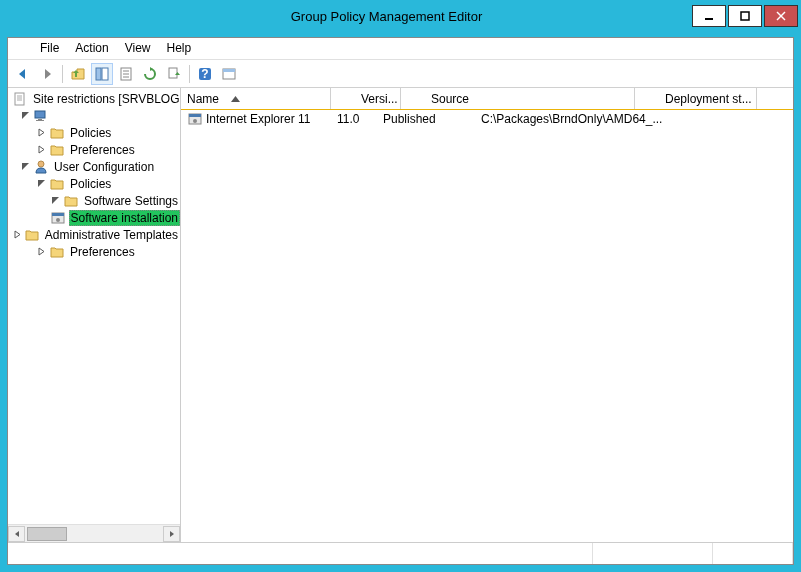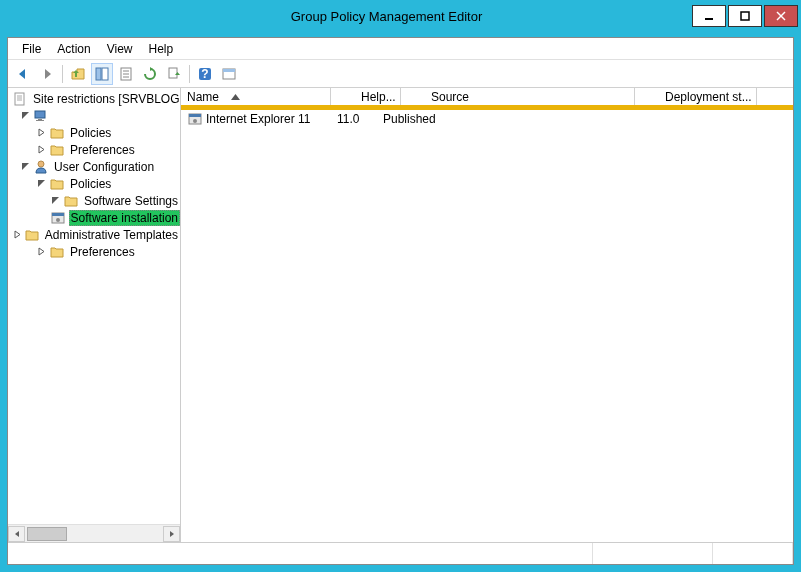--- a/index.html
+++ b/index.html
@@ -4,41 +4,41 @@
 <style>
 * { box-sizing: border-box; margin: 0; padding: 0; font-family: "Segoe UI", Tahoma, sans-serif; font-size: 12px; }
 body { background: #29b8da; width: 801px; height: 572px; overflow: hidden; }
 .window { width: 801px; height: 572px; border: 1px solid #29b8da; display: flex; flex-direction: column; }
 .titlebar { height: 30px; background: #29b8da; display: flex; align-items: center; justify-content: space-between; color: #000; }
 .titlebar .title { flex: 1; text-align: center; font-size: 13px; }
 .titlebar .controls { display: flex; }
 .titlebar .ctrl { width: 34px; height: 22px; display: flex; align-items: center; justify-content: center; border: 1px solid #333; background: #fff; margin-right: 2px; }
 .titlebar .ctrl.close { background: #c75050; color: #fff; }
 .titlebar .ctrl svg { width: 10px; height: 10px; }
-.menubar { height: 22px; background: #fff; display: flex; align-items: center; padding: 0 6px; border-bottom: 1px solid #e0e0e0; }
+.menubar { height: 22px; background: #fff; display: flex; align-items: flex-start; padding: 0 24px; border-bottom: 1px solid #e0e0e0; }
 .menubar .mi { padding: 3px 8px; cursor: default; }
 .toolbar { height: 28px; background: #fff; display: flex; align-items: center; padding: 0 4px; border-bottom: 1px solid #d0d0d0; gap: 2px; }
 .toolbar .tbtn { width: 22px; height: 22px; display: flex; align-items: center; justify-content: center; border: 1px solid transparent; }
 .toolbar .sep { width: 1px; height: 18px; background: #ccc; margin: 0 2px; }
 .content { flex: 1; background: #fff; margin: 6px; border: 1px solid #888; display: flex; flex-direction: column; }
 .panes { flex: 1; display: flex; overflow: hidden; }
 .tree { width: 222px; border-right: 1px solid #ccc; display: flex; flex-direction: column; overflow: hidden; }
 .tree-body { flex: 1; overflow: hidden; padding-top: 2px; }
 .tree-row { display: flex; align-items: center; height: 17px; white-space: nowrap; padding-left: 4px; }
 .tree-row .expander { width: 11px; height: 11px; display: flex; align-items: center; justify-content: center; margin-right: 2px; cursor: default; }
 .tree-row .spacer { display: inline-block; }
 .tree-row .ticon { width: 16px; height: 16px; display: flex; align-items: center; justify-content: center; margin-right: 3px; }
 .tree-row .lbl { padding: 0 2px; white-space: nowrap; }
 .tree-row.selected .lbl { background: #22c55e; border: 1px dotted #888; padding: 0 1px; }
 .tree-scroll { height: 18px; border-top: 1px solid #e0e0e0; display: flex; align-items: center; background: #f0f0f0; }
 .tree-scroll .arrow { width: 17px; height: 16px; display: flex; align-items: center; justify-content: center; background: #f0f0f0; border: 1px solid #ccc; }
 .tree-scroll .thumb { width: 40px; height: 14px; background: #cdcdcd; border: 1px solid #aaa; margin-left: 2px; }
 .tree-scroll .track { flex: 1; }
 .list { flex: 1; display: flex; flex-direction: column; }
-.list-header { height: 22px; display: flex; border-bottom: 5px solid #eab308; gap: 24px; }
+.list-header { height: 22px; display: flex; border-bottom: 1px solid #eab308; gap: 24px; }
 .list-header .col { border-right: 1px solid #d0d0d0; padding: 3px 6px; display: flex; align-items: center; background: #fff; overflow: hidden; white-space: nowrap; text-overflow: ellipsis; }
 .list-header .col .sort { margin-left: 12px; }
 .list-body { flex: 1; }
 .list-row { display: flex; height: 18px; align-items: center; }
 .list-row .cell { padding: 0 6px; overflow: hidden; white-space: nowrap; text-overflow: ellipsis; }
 .list-row .cell.first { display: flex; align-items: center; }
 .list-row .licon { width: 16px; height: 16px; margin-right: 3px; display: flex; align-items: center; justify-content: center; }
 .statusbar { height: 22px; border-top: 1px solid #ccc; display: flex; background: #fff; }
 .statusbar .scell { border-right: 1px solid #e0e0e0; flex: 0 0 auto; }
 .statusbar .scell.main { flex: 1; }
@@ -312,21 +312,21 @@
         <div class="list-header">
           <div class="col" style="width:150px">
             <span>Name</span>
             <span class="sort">
                 <svg width="9" height="6" viewBox="0 0 9 6">
                   <path d="M4.5 0 L9 6 L0 6 Z" fill="#555"></path>
                 </svg>
               </span>
           </div>
           <div class="col" style="width:46px">
-              <span>Help...</span>
+              <span>Versi...</span>
             </div>
           <div class="col" style="width:210px">
               <span>Source</span>
             </div>
           <div class="col" style="width:98px">
               <span>Deployment st...</span>
             </div>
           <div class="col" style="flex:1;border-right:none"></div>
         </div>
         <div class="list-body">
@@ -336,20 +336,21 @@
                   <svg width="16" height="16" viewBox="0 0 16 16">
                     <rect x="2" y="3" width="12" height="10" fill="#e8e8e8" stroke="#888"></rect>
                     <rect x="2" y="3" width="12" height="3" fill="#4a7bb0"></rect>
                     <circle cx="8" cy="10" r="2" fill="#888"></circle>
                   </svg>
                 </span>
               <span>Internet Explorer 11</span>
             </div>
             <div class="cell" style="width:46px">11.0</div>
             <div class="cell" style="width:98px">Published</div>
+            <div class="cell" style="width:220px">C:\Packages\BrndOnly\AMD64_...</div>
           </div>
         </div>
       </div>
     </div>
 
     <div class="statusbar">
       <div class="scell main"></div>
       <div class="scell s2"></div>
       <div class="scell s3"></div>
     </div>

